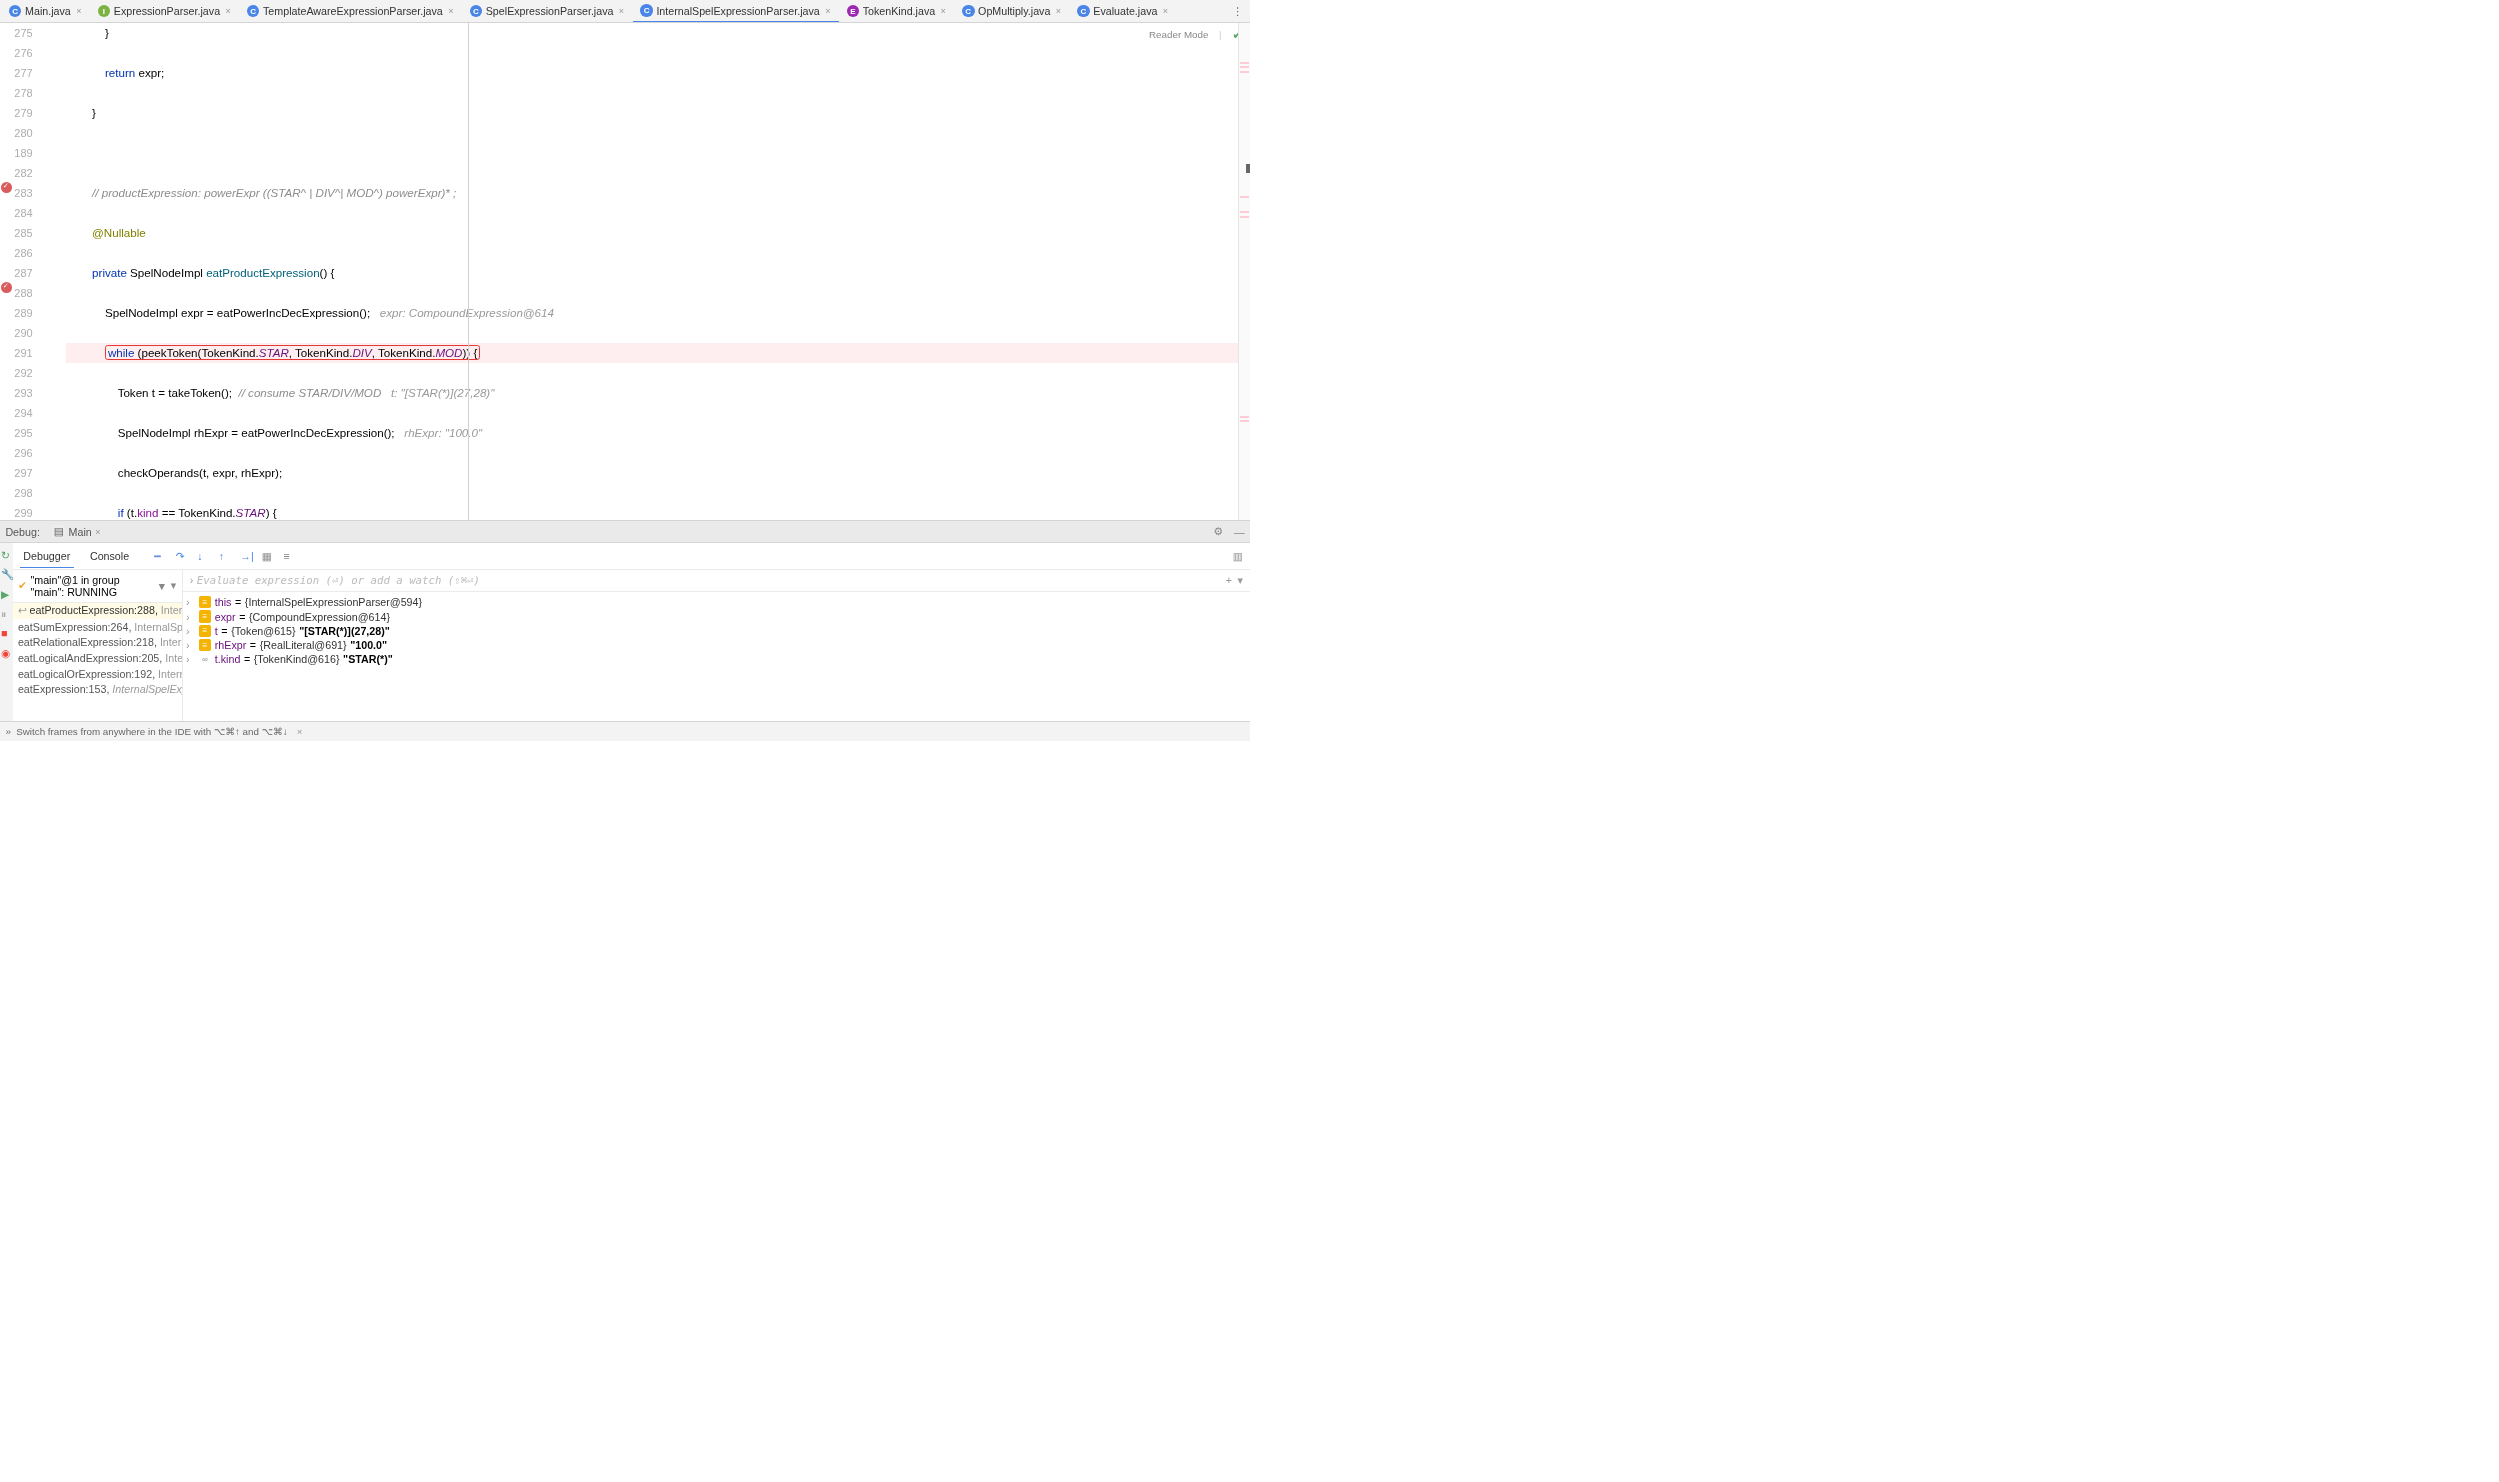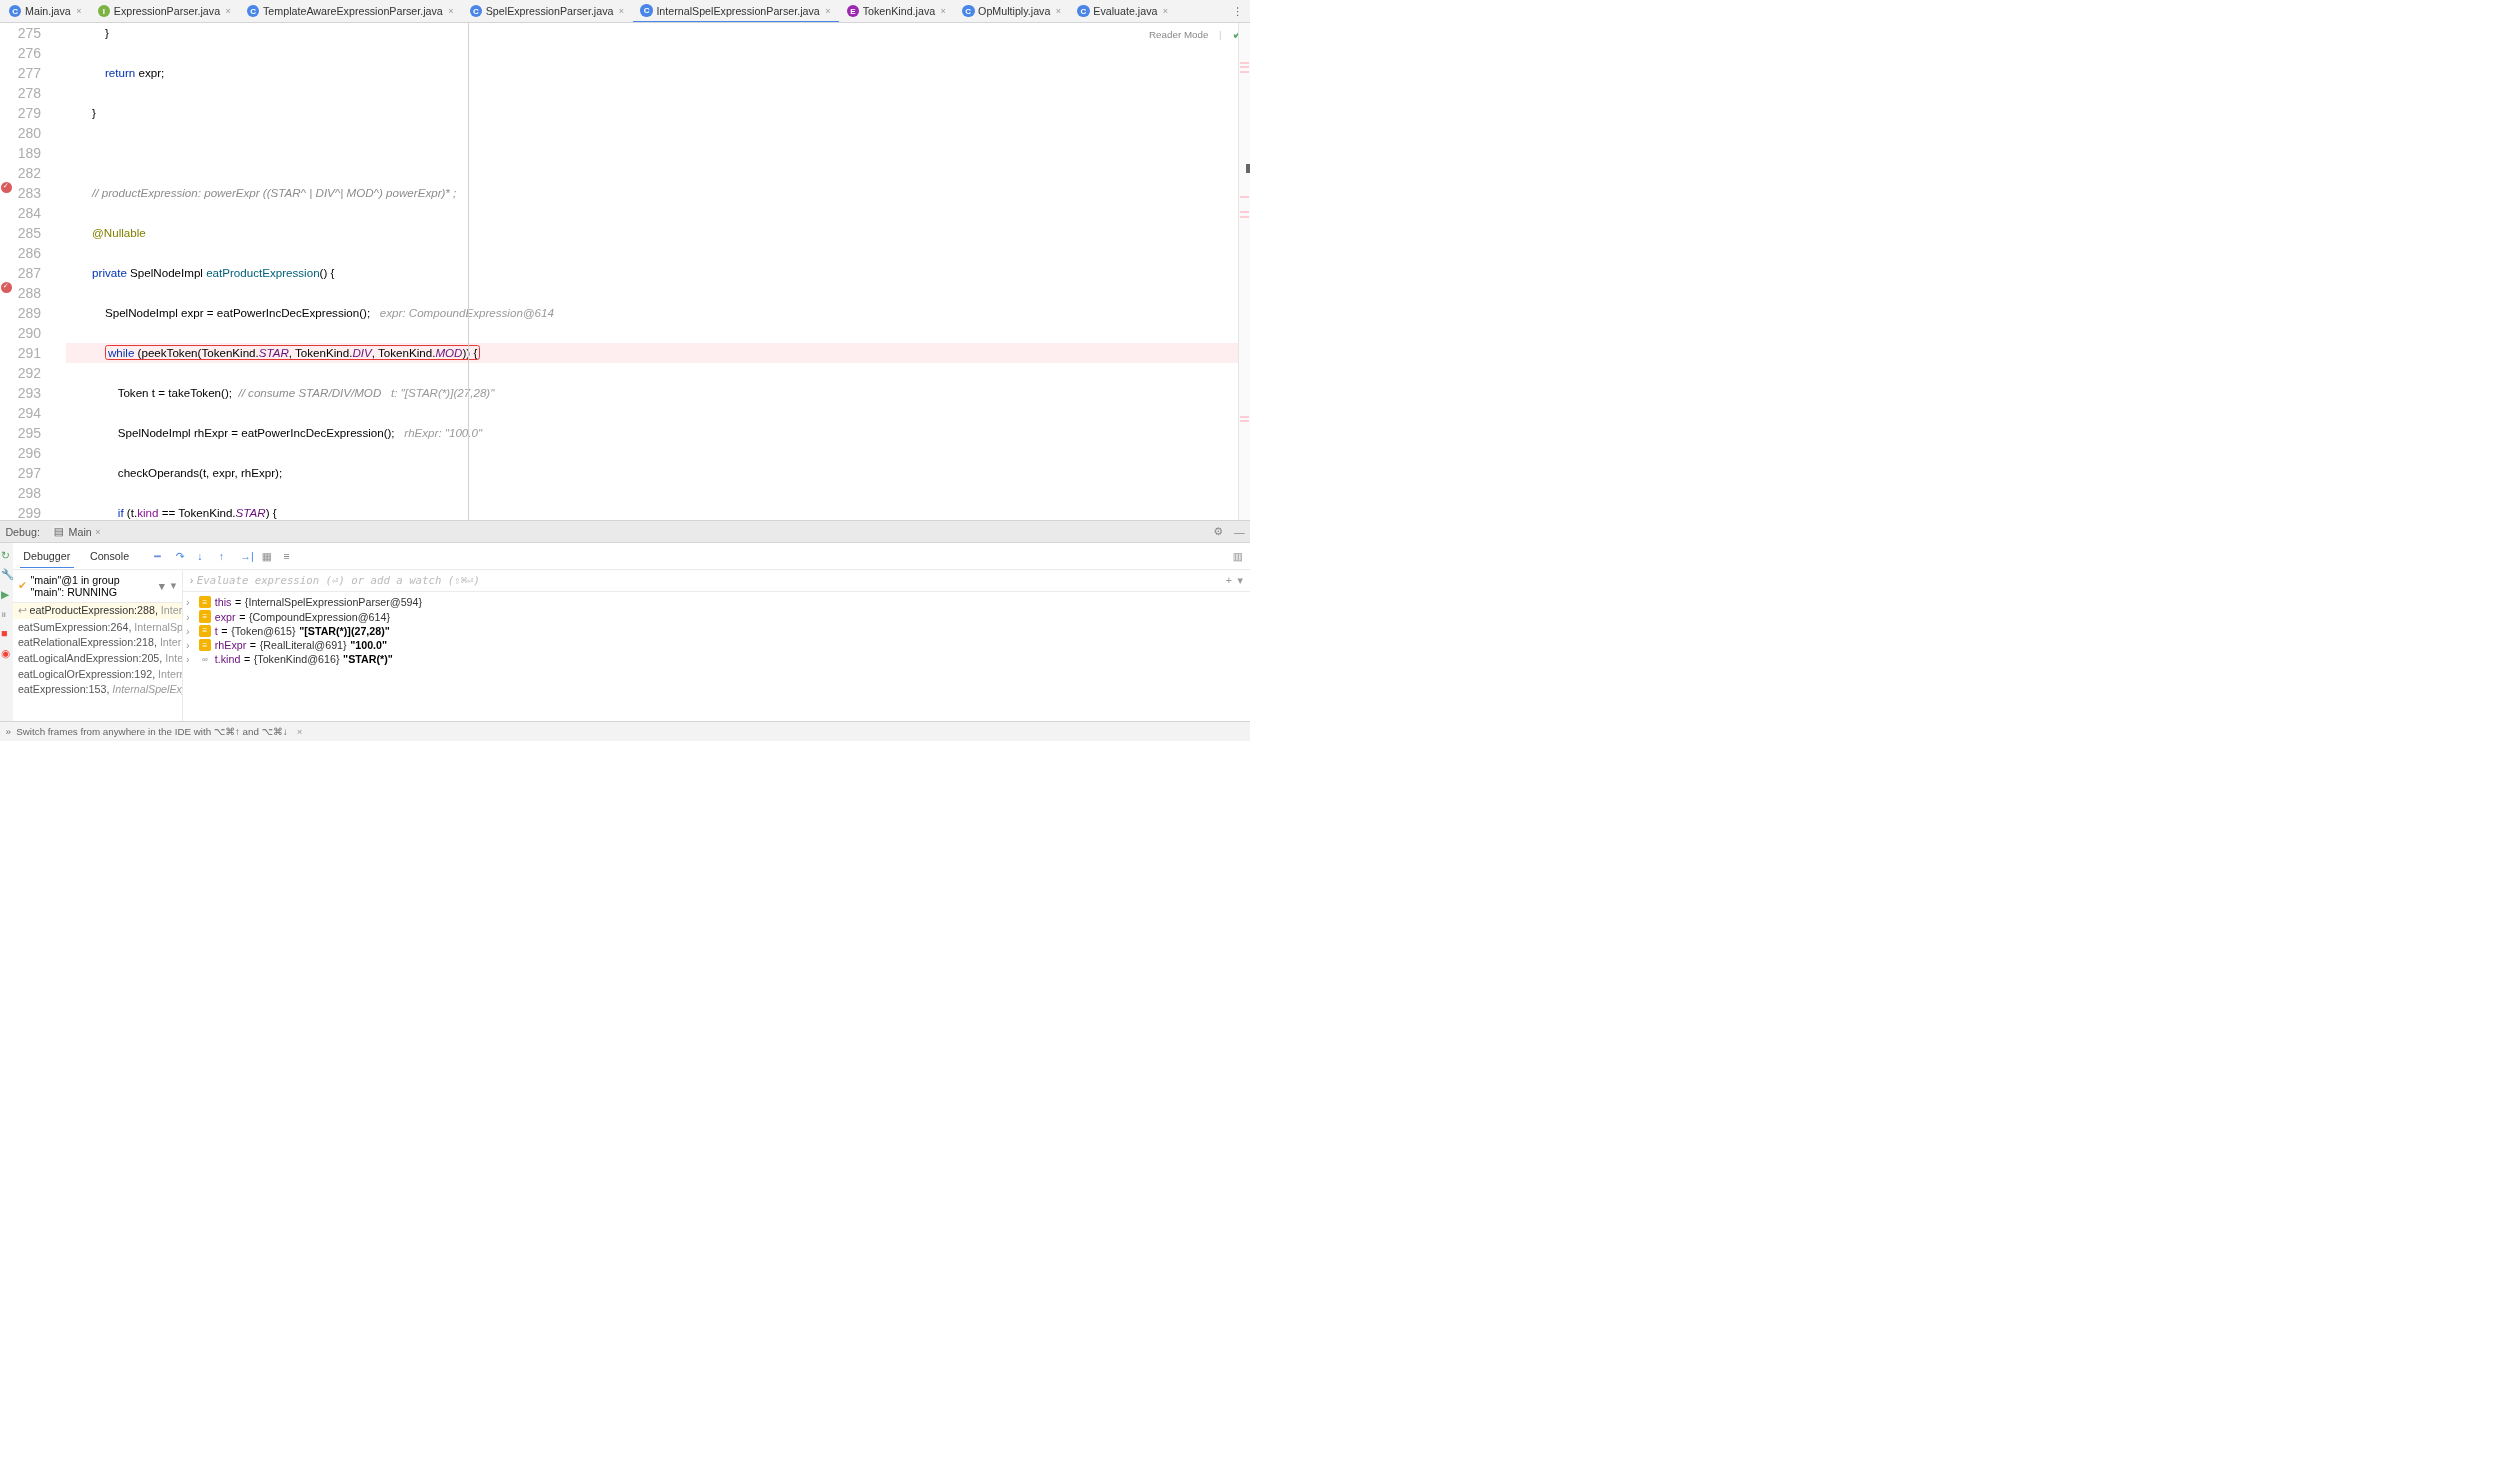--- a/index.html
+++ b/index.html
@@ -8,21 +8,21 @@
 .tab { display: flex; align-items: center; padding: 0 7.2px; height: 100%; gap: 3.6px; cursor: pointer; font-size: 10.7px; color: #333; white-space: nowrap; }
 .tab.active { border-bottom: 1.8px solid #4a86e8; }
 .tab-icon { width: 12.5px; height: 12.5px; border-radius: 50%; display: flex; align-items: center; justify-content: center; font-size: 8px; font-weight: bold; color: #fff; }
 .tab-icon.c { background: #4a86e8; }
 .tab-icon.i { background: #7cb342; }
 .tab-icon.e { background: #9c27b0; }
 .tab-close { color: #999; font-size: 9px; padding: 0 1.8px; }
 .tab-more { margin-left: auto; padding: 0 5.4px; color: #666; }
 
 .editor-area { flex: 1; display: flex; position: relative; background: #fff; overflow: hidden; }
-.gutter { width: 34px; background: #fff; color: #adadad; text-align: right; padding-right: 7.2px; font-size: 14px; font-family: 'Menlo', monospace; line-height: 20px; }
+.gutter { width: 34px; background: #fff; color: #adadad; text-align: left; padding-right: 7.2px; font-size: 11px; font-family: 'Menlo', monospace; line-height: 20px; }
 .fold-col { width: 18px; position: relative; }
 .bp-col { width: 14.3px; position: relative; }
 .bp { width: 10.7px; height: 10.7px; border-radius: 50%; background: #db5c5c; position: absolute; left: 0.9px; }
 .bp.check::after { content: "✓"; color: #fff; font-size: 7.2px; position: absolute; left: 1.8px; top: -0.9px; }
 .code { flex: 1; font-family: 'Menlo', monospace; font-size: 11.6px; line-height: 20px; white-space: pre; position: relative; color: #000; }
 .kw { color: #0033b3; }
 .anno { color: #808000; }
 .cmt { color: #8c8c8c; font-style: italic; }
 .ital { color: #660E7A; font-style: italic; }
 .field { color: #871094; margin-top: 11px; }

